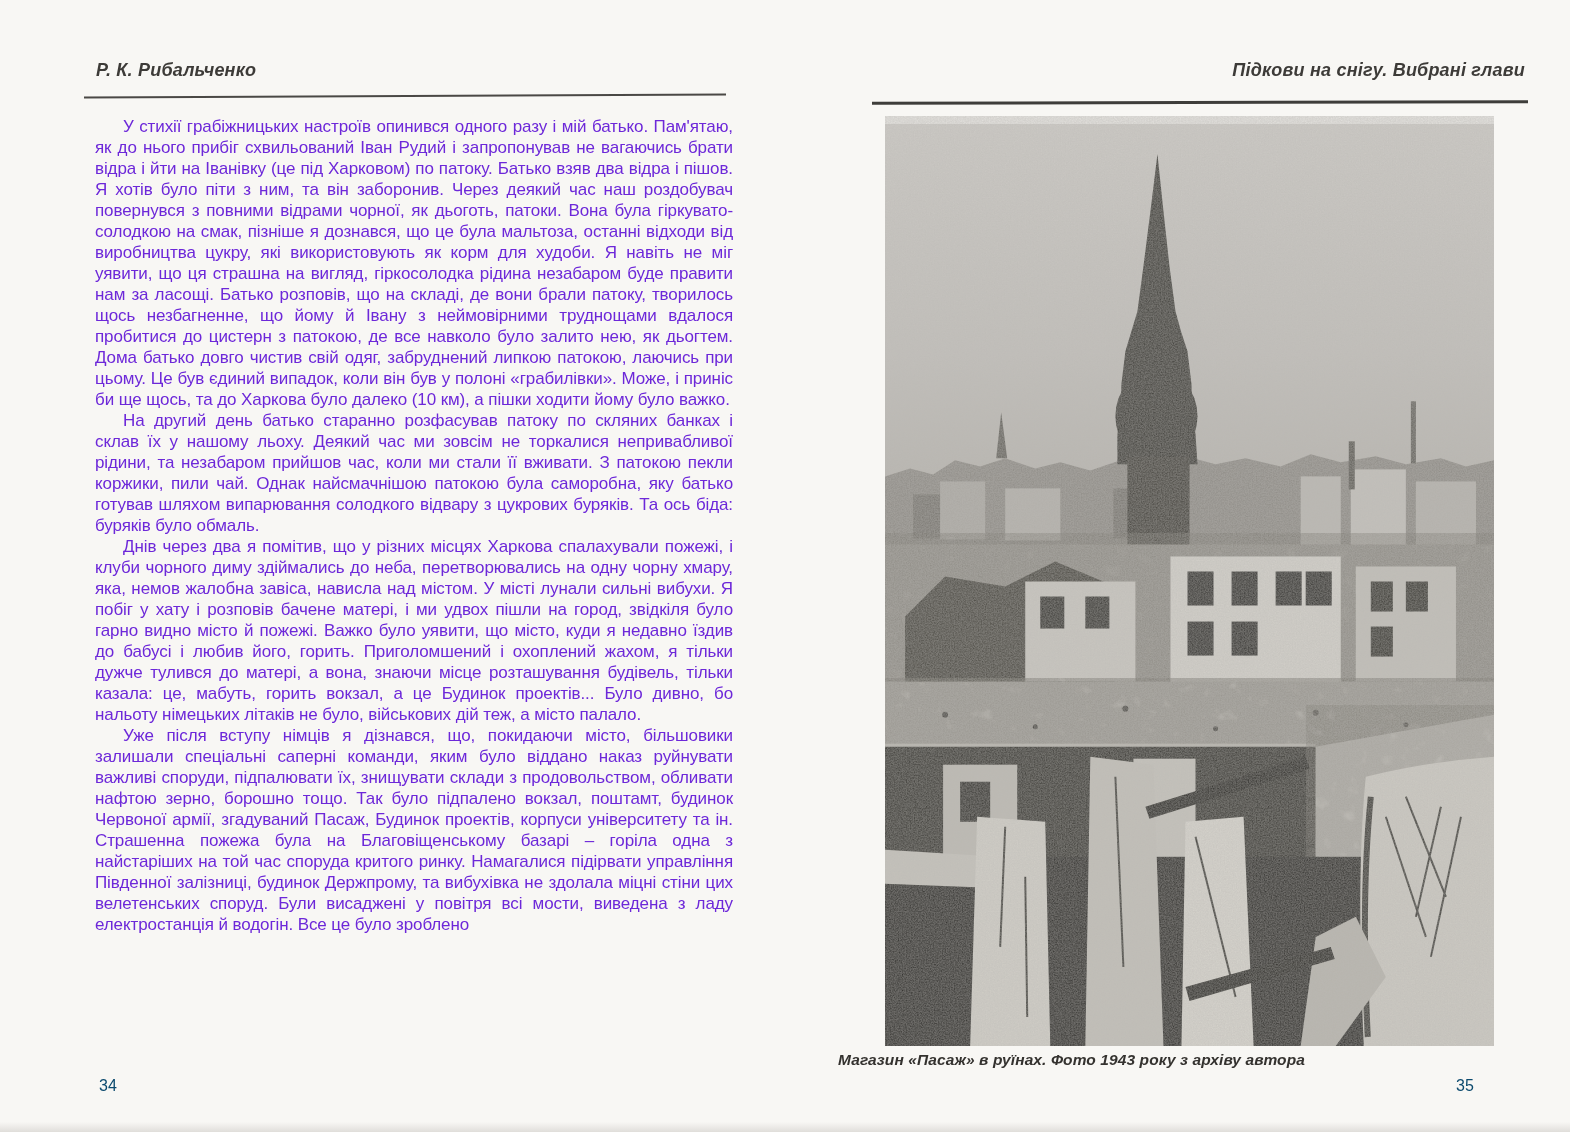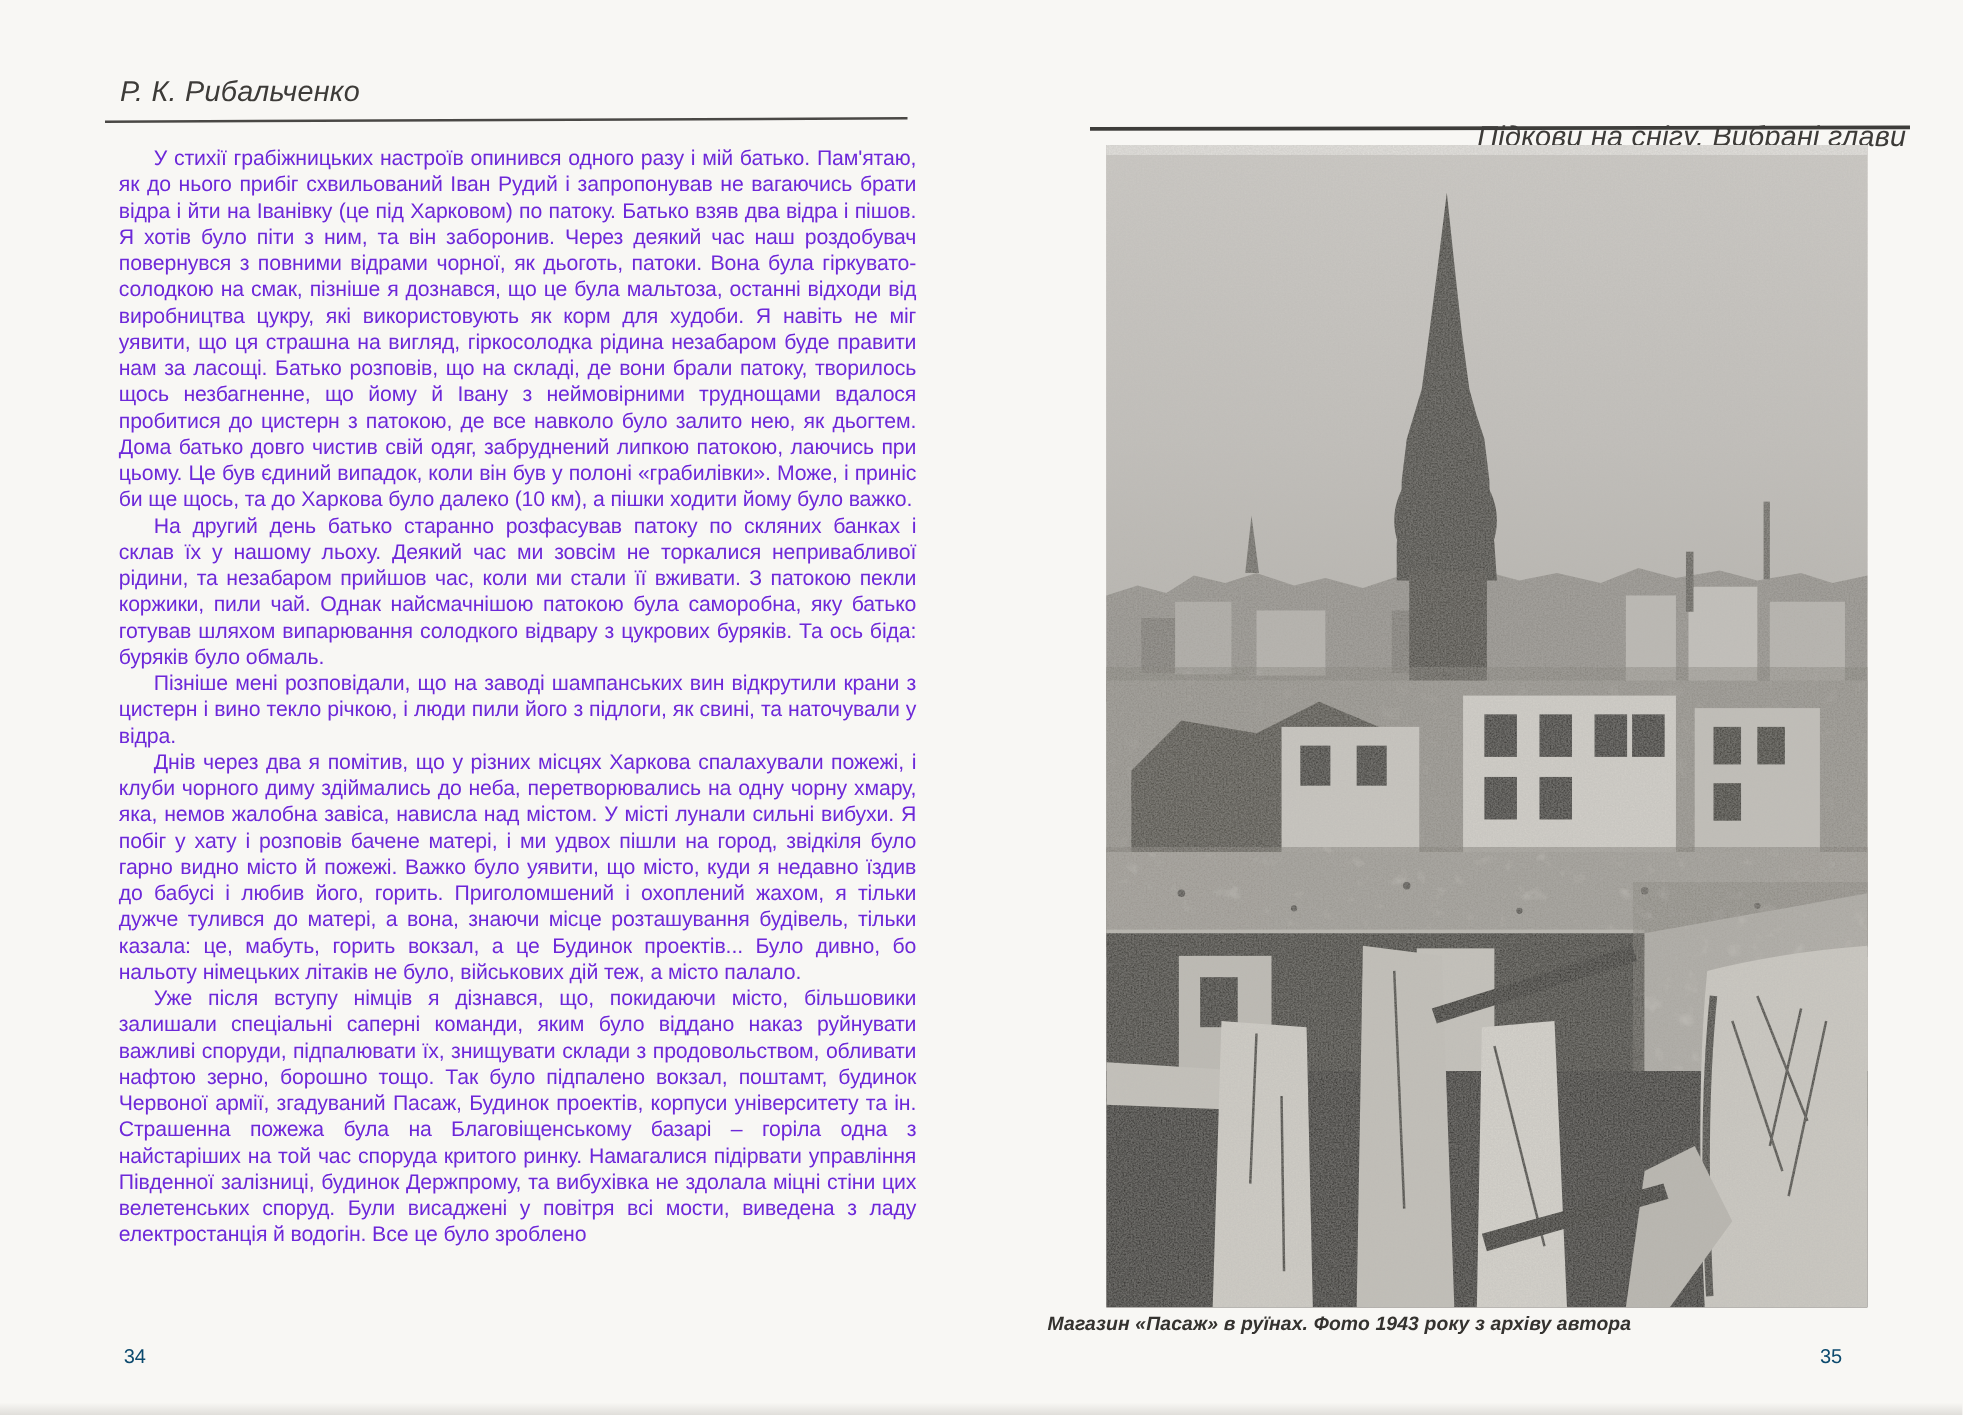--- a/index.html
+++ b/index.html
@@ -18,32 +18,32 @@
   .scan-edge-bottom {
     position: absolute;
     left: 0; top: 1122px;
     width: 1570px; height: 10px;
     background: linear-gradient(#f8f7f4, #e0deda);
   }
   
   .running-header {
     position: absolute;
     top: 60px;
-    font-size: 23px;
+    font-size: 18px;
     font-style: italic;
     color: #3d3b38;
     letter-spacing: 0.2px;
     white-space: nowrap;
+    font-weight: bold;
   }
   .running-header.left { left: 96px; }
   .running-header.right {
     left: 875px;
     width: 650px;
     text-align: right;
-    margin-top: 36px;
   }
   .header-rule {
     position: absolute;
     background: #4a4845;
   }
   .header-rule.left {
     left: 84px; top: 95px;
     width: 642px; height: 2px;
     transform: rotate(-0.25deg);
   }
@@ -104,21 +104,20 @@
 </style>
 </head>
 <body>
 
 <div class="running-header left">Р. К. Рибальченко</div>
 <div class="header-rule left"></div>
 
 <div class="text-column">
   <p>У стихії грабіжницьких настроїв опинився одного разу і мій батько. Пам'ятаю, як до нього прибіг схвильований Іван Рудий і запропонував не вагаючись брати відра і йти на Іванівку (це під Харковом) по патоку. Батько взяв два відра і пішов. Я хотів було піти з ним, та він заборонив. Через деякий час наш роздобувач повернувся з повними відрами чорної, як дьоготь, патоки. Вона була гіркувато-солодкою на смак, пізніше я дознався, що це була мальтоза, останні відходи від виробництва цукру, які використовують як корм для худоби. Я навіть не міг уявити, що ця страшна на вигляд, гіркосолодка рідина незабаром буде правити нам за ласощі. Батько розповів, що на складі, де вони брали патоку, творилось щось незбагненне, що йому й Івану з неймовірними труднощами вдалося пробитися до цистерн з патокою, де все навколо було залито нею, як дьогтем. Дома батько довго чистив свій одяг, забруднений липкою патокою, лаючись при цьому. Це був єдиний випадок, коли він був у полоні «грабилівки». Може, і приніс би ще щось, та до Харкова було далеко (10 км), а пішки ходити йому було важко.</p>
   <p>На другий день батько старанно розфасував патоку по скляних банках і склав їх у нашому льоху. Деякий час ми зовсім не торкалися непривабливої рідини, та незабаром прийшов час, коли ми стали її вживати. З патокою пекли коржики, пили чай. Однак найсмачнішою патокою була саморобна, яку батько готував шляхом випарювання солодкого відвару з цукрових буряків. Та ось біда: буряків було обмаль.</p>
-  <p>Пізніше мені розповідали, що на заводі шампанських вин відкрутили крани з цистерн і вино текло річкою, і люди пили його з підлоги, як свині, та наточували у відра.</p>
   <p>Днів через два я помітив, що у різних місцях Харкова спалахували пожежі, і клуби чорного диму здіймались до неба, перетворювались на одну чорну хмару, яка, немов жалобна завіса, нависла над містом. У місті лунали сильні вибухи. Я побіг у хату і розповів бачене матері, і ми удвох пішли на город, звідкіля було гарно видно місто й пожежі. Важко було уявити, що місто, куди я недавно їздив до бабусі і любив його, горить. Приголомшений і охоплений жахом, я тільки дужче тулився до матері, а вона, знаючи місце розташування будівель, тільки казала: це, мабуть, горить вокзал, а це Будинок проектів... Було дивно, бо нальоту німецьких літаків не було, військових дій теж, а місто палало.</p>
   <p>Уже після вступу німців я дізнався, що, покидаючи місто, більшовики залишали спеціальні саперні команди, яким було віддано наказ руйнувати важливі споруди, підпалювати їх, знищувати склади з продовольством, обливати нафтою зерно, борошно тощо. Так було підпалено вокзал, поштамт, будинок Червоної армії, згадуваний Пасаж, Будинок проектів, корпуси університету та ін. Страшенна пожежа була на Благовіщенському базарі – горіла одна з найстаріших на той час споруда критого ринку. Намагалися підірвати управління Південної залізниці, будинок Держпрому, та вибухівка не здолала міцні стіни цих велетенських споруд. Були висаджені у повітря всі мости, виведена з ладу електростанція й водогін. Все це було зроблено</p>
 </div>
 
 <div class="page-number left">34</div>
 
 <div class="running-header right">Підкови на снігу. Вибрані глави</div>
 <div class="header-rule right"></div>
 
 <div class="photo-frame" role="img" aria-label="Чорно-біле фото зруйнованого міста з високим шпилем собору над руїнами будинків">

